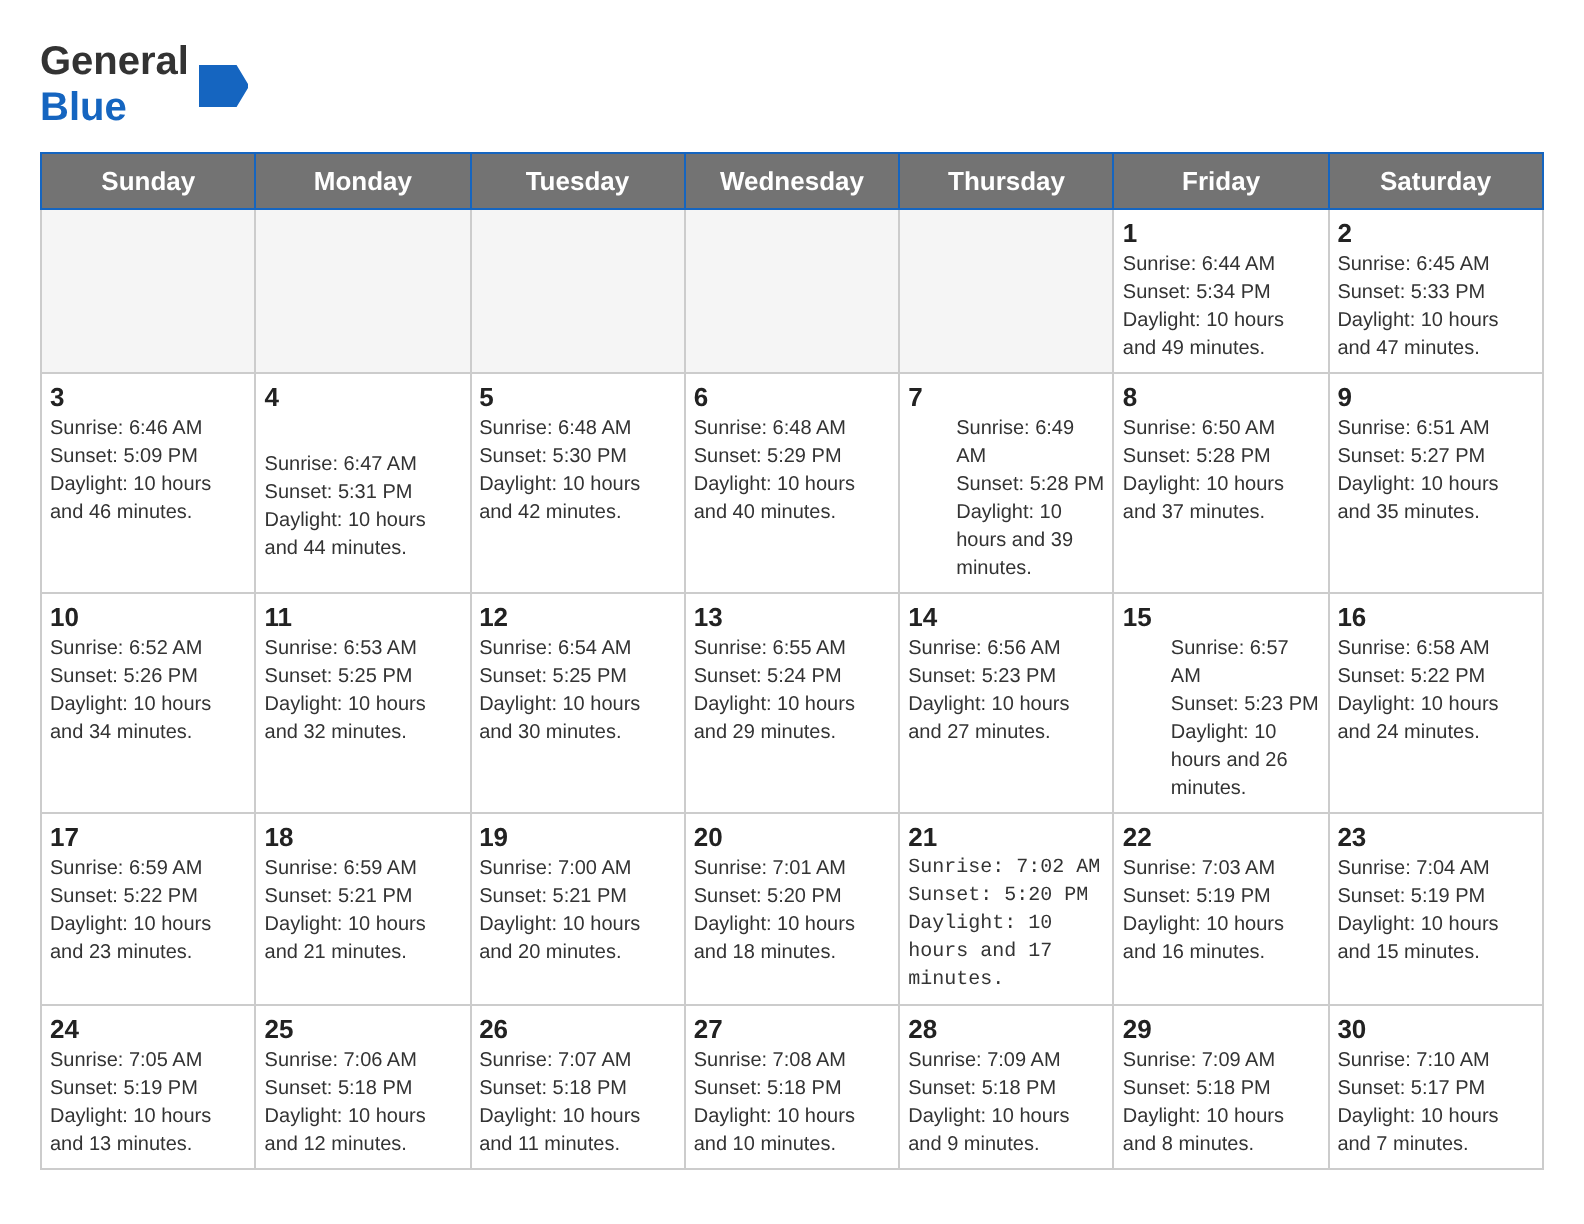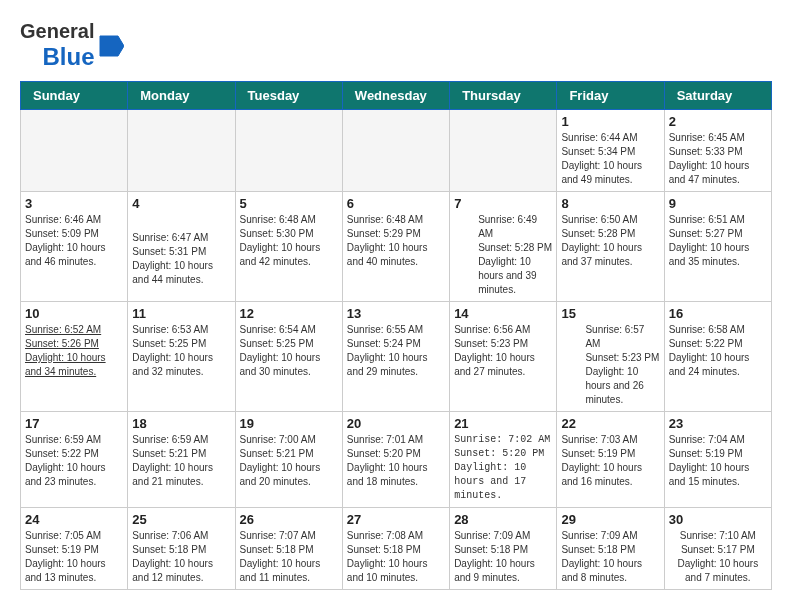--- a/index.html
+++ b/index.html
@@ -13,44 +13,43 @@
     .header-area {
       display: flex;
       justify-content: space-between;
       align-items: flex-start;
       margin-bottom: 10px;
     }
     .logo {
       display: flex;
       flex-direction: column;
       align-items: flex-start;
-      text-align: right;
     }
     .title-area {
       text-align: right;
     }
     .month-title {
       font-size: 36px;
       font-weight: bold;
       color: #333;
     }
     .location {
       font-size: 16px;
       color: #555;
     }
     .calendar {
       width: 100%;
       border-collapse: collapse;
       font-size: 11px;
     }
     .calendar th {
-      background: #0f766e;
+      background: #737373;
       color: white;
       padding: 6px 12px;
-      text-align: left;
+      text-align: center;
       font-size: 13px;
       border: 1px solid #1565c0;
     }
     .calendar td {
       border: 1px solid #ccc;
       vertical-align: top;
       padding: 4px;
       width: calc(100%/7);
       height: 80px;
       background: #fff;
@@ -74,21 +73,21 @@
     }
   </style>
 </head>
 <body>
 
 <div class="header-area">
   <div class="logo">
   <div style="display:flex;align-items:center;gap:2px;">
     <div style="position:relative;">
       <span style="font-size:20px;font-weight:bold;color:#333;">General</span><br>
-      <span style="font-size:24px;font-weight:bold;color:#1565c0;">Blue</span>
+      <span style="font-size:20px;font-weight:bold;color:#1565c0;">Blue</span>
     </div>
     <svg width="28" height="28" viewBox="0 0 28 28">
       <polygon points="4,4 22,4 28,14 22,24 4,24" fill="#1565c0"></polygon>
       <polygon points="4,4 22,4 28,14 22,24 4,24" fill="none" stroke="#1565c0" stroke-width="1"></polygon>
     </svg>
   </div>
 </div>
   <div class="title-area">
     <div class="month-title"></div>
     <div class="location"></div>
@@ -167,21 +166,21 @@
         <td>
           <div class="day-number">9</div>
           <div class="day-info" style="white-space: pre-line;">Sunrise: 6:51 AM
 Sunset: 5:27 PM
 Daylight: 10 hours and 35 minutes.</div>
         </td>
       </tr>
       <tr>
         <td>
           <div class="day-number">10</div>
-          <div class="day-info" style="white-space: pre-line; text-decoration: underline;">Sunrise: 6:52 AM
+          <div class="day-info" style="white-space: pre-line;">Sunrise: 6:52 AM
 Sunset: 5:26 PM
 Daylight: 10 hours and 34 minutes.</div>
         </td>
         <td>
           <div class="day-number">11</div>
           <div class="day-info" style="white-space: pre-line;">Sunrise: 6:53 AM
 Sunset: 5:25 PM
 Daylight: 10 hours and 32 minutes.</div>
         </td>
         <td>
@@ -291,19 +290,19 @@
 Daylight: 10 hours and 9 minutes.</div>
         </td>
         <td>
           <div class="day-number">29</div>
           <div class="day-info" style="white-space: pre-line;">Sunrise: 7:09 AM
 Sunset: 5:18 PM
 Daylight: 10 hours and 8 minutes.</div>
         </td>
         <td>
           <div class="day-number">30</div>
-          <div class="day-info" style="white-space: pre-line; text-align: center;">Sunrise: 7:10 AM
+          <div class="day-info" style="white-space: pre-line;">Sunrise: 7:10 AM
 Sunset: 5:17 PM
 Daylight: 10 hours and 7 minutes.</div>
         </td>
       </tr>
     </tbody>
 </table>
 
 </body></html>

